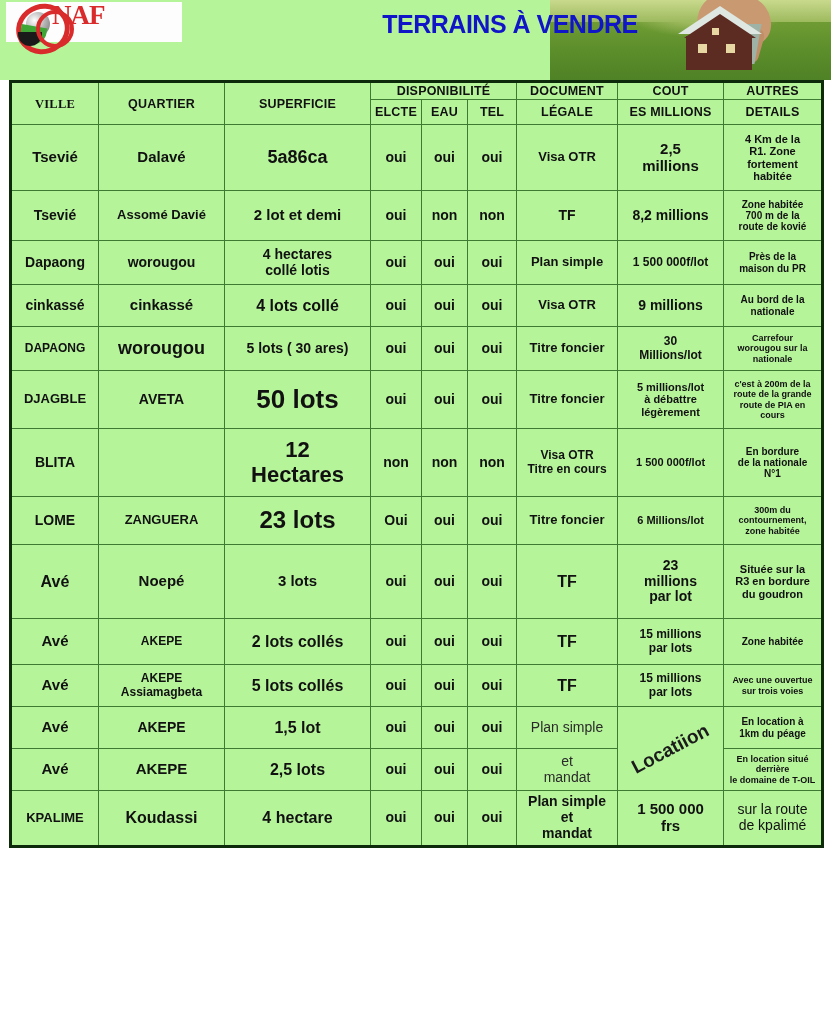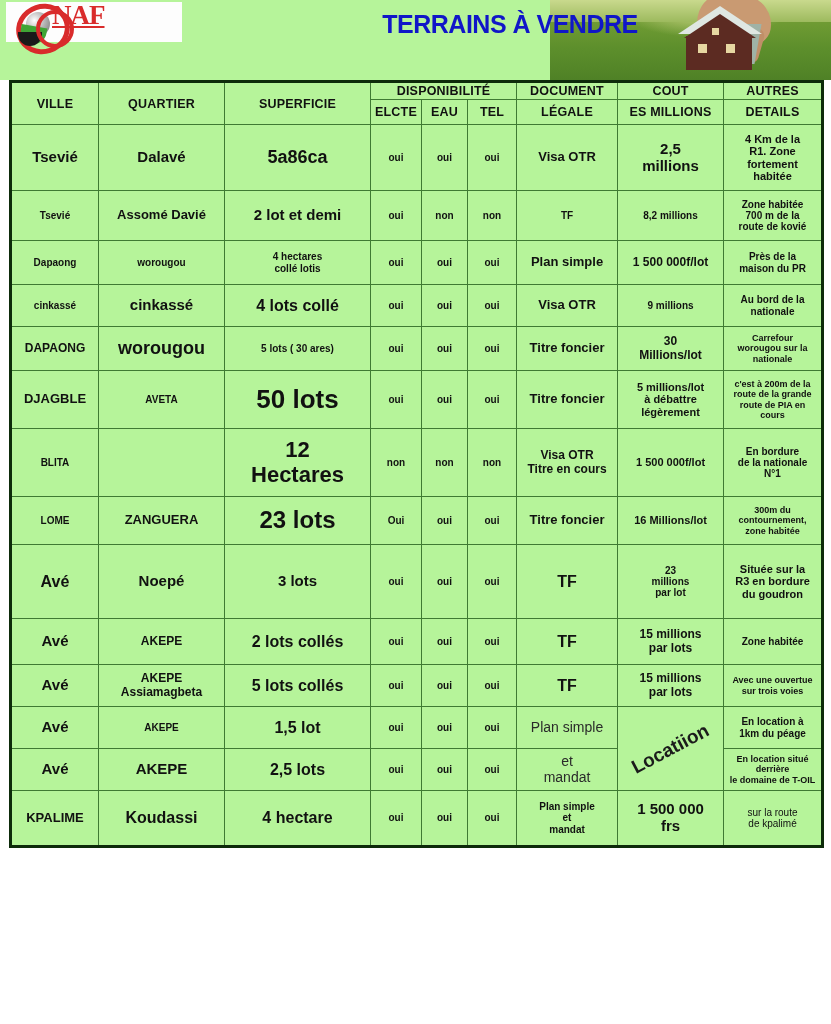--- a/index.html
+++ b/index.html
@@ -43,21 +43,21 @@
 
   .logo{position:absolute;left:6px;top:2px;width:300px;height:76px;}
   .logo-white{position:absolute;left:0;top:0;width:176px;height:40px;background:#fdfdfd;}
   .globe{position:absolute;left:10px;top:2px;width:46px;height:42px;}
   .globe .ring{position:absolute;left:0;top:0;width:44px;height:40px;border:5px solid #d92b2b;border-radius:50%;transform:rotate(-18deg);}
   .globe .ring2{position:absolute;left:20px;top:6px;width:30px;height:30px;border:4px solid #d92b2b;border-radius:50%;}
   .globe .core{position:absolute;left:10px;top:8px;width:24px;height:24px;border-radius:50%;
     background:radial-gradient(circle at 35% 35%,#ffffff 0%,#b9b9b9 45%,#6d6d6d 100%);}
   .globe .leaf{position:absolute;left:4px;top:22px;width:26px;height:18px;background:#3fa535;border-radius:0 0 26px 26px;transform:rotate(10deg);}
   .globe .dark{position:absolute;left:2px;top:28px;width:24px;height:14px;background:#1a1a1a;border-radius:0 0 24px 24px;}
-  .naf{position:absolute;left:46px;top:-2px;font-size:27px;font-weight:bold;color:#d92b2b;letter-spacing:-1px;font-family:"Liberation Serif",serif;text-decoration:underline;}
+  .naf{position:absolute;left:46px;top:-2px;font-size:27px;font-weight:bold;color:#d92b2b;letter-spacing:-1px;font-family:"Liberation Serif",serif;}
   .egoces{position:absolute;left:42px;top:18px;font-size:28px;font-weight:bold;color:#3fa535;letter-spacing:-1px;font-family:"Liberation Serif",serif;}
   .slogan{position:absolute;left:58px;top:39px;width:250px;color:#e01b1b;font-size:10.5px;font-weight:bold;line-height:12.5px;}
   .slogan div{white-space:nowrap;}
 
   .banner-title{position:absolute;left:330px;top:10px;width:360px;text-align:center;
     color:#1016c8;font-size:25px;font-weight:bold;font-family:"Liberation Sans",sans-serif;
     letter-spacing:-0.5px;}
   .banner-phone{position:absolute;left:320px;top:46px;width:380px;text-align:center;
     color:#1016c8;font-size:24px;font-weight:bold;letter-spacing:-0.5px;}
 
@@ -82,21 +82,21 @@
   .c-eau{width:46px;}
   .c-tel{width:49px;}
   .c-doc{width:101px;}
   .c-cout{width:106px;}
   .c-aut{width:99px;}
   .fs9{font-size:9px;font-weight:bold;}
   .fs10{font-size:10px;font-weight:bold;}
   .fs11{font-size:11px;font-weight:bold;}
   .fs12{font-size:12px;font-weight:bold;}
   .fs13{font-size:13px;font-weight:bold;}
-  .fs14{font-size:10px;font-weight:bold;}
+  .fs14{font-size:14px;font-weight:bold;}
   .fs15{font-size:15px;font-weight:bold;}
   .fs16{font-size:16px;font-weight:bold;}
   .fs18{font-size:18px;font-weight:bold;}
   .fs22{font-size:22px;font-weight:bold;}
   .fs24{font-size:24px;font-weight:bold;}
   .fs26{font-size:26px;font-weight:bold;}
   .thin{font-weight:normal;}
   .docthin{font-size:14px;font-weight:normal;color:#2a2a2a;}
 
   .loc-cell{position:relative;padding:0;}
@@ -158,21 +158,21 @@
           <col class="c-sup">
         <col class="c-el">
           <col class="c-eau">
           <col class="c-tel">
         <col class="c-doc">
           <col class="c-cout">
           <col class="c-aut">
       </colgroup>
       <tbody id="tbody">
           <tr class="hdr">
-            <td class="" rowspan="2" style="height: 26px;">VILLE</td>
+            <td class="" rowspan="2" style="height: 26px; font-family: Liberation Serif, serif;">VILLE</td>
             <td class="" rowspan="2">QUARTIER</td>
             <td class="" rowspan="2">SUPERFICIE</td>
             <td class="" colspan="3">DISPONIBILITÉ</td>
             <td class="">DOCUMENT</td>
             <td class="">COUT</td>
             <td class="">AUTRES</td>
           </tr>
           <tr class="hdr">
             <td class="" style="height: 22px;">ELCTE</td>
             <td class="">EAU</td>
@@ -259,21 +259,21 @@
             <td class="fs10">En bordure<br>de la nationale<br>N°1</td>
           </tr>
           <tr style="height: 48px;">
             <td class="fs14">LOME</td>
             <td class="fs13">ZANGUERA</td>
             <td class="fs24">23 lots</td>
             <td class="fs14">Oui</td>
             <td class="fs14">oui</td>
             <td class="fs14">oui</td>
             <td class="fs13">Titre foncier</td>
-            <td class="fs11">16 Millions/lot</td>
+            <td class="fs11">6 Millions/lot</td>
             <td class="fs9">300m du<br>contournement,<br>zone habitée</td>
           </tr>
           <tr style="height: 74px;">
             <td class="fs16">Avé</td>
             <td class="fs15">Noepé</td>
             <td class="fs15">3 lots</td>
             <td class="fs14">oui</td>
             <td class="fs14">oui</td>
             <td class="fs14">oui</td>
             <td class="fs16">TF</td>

